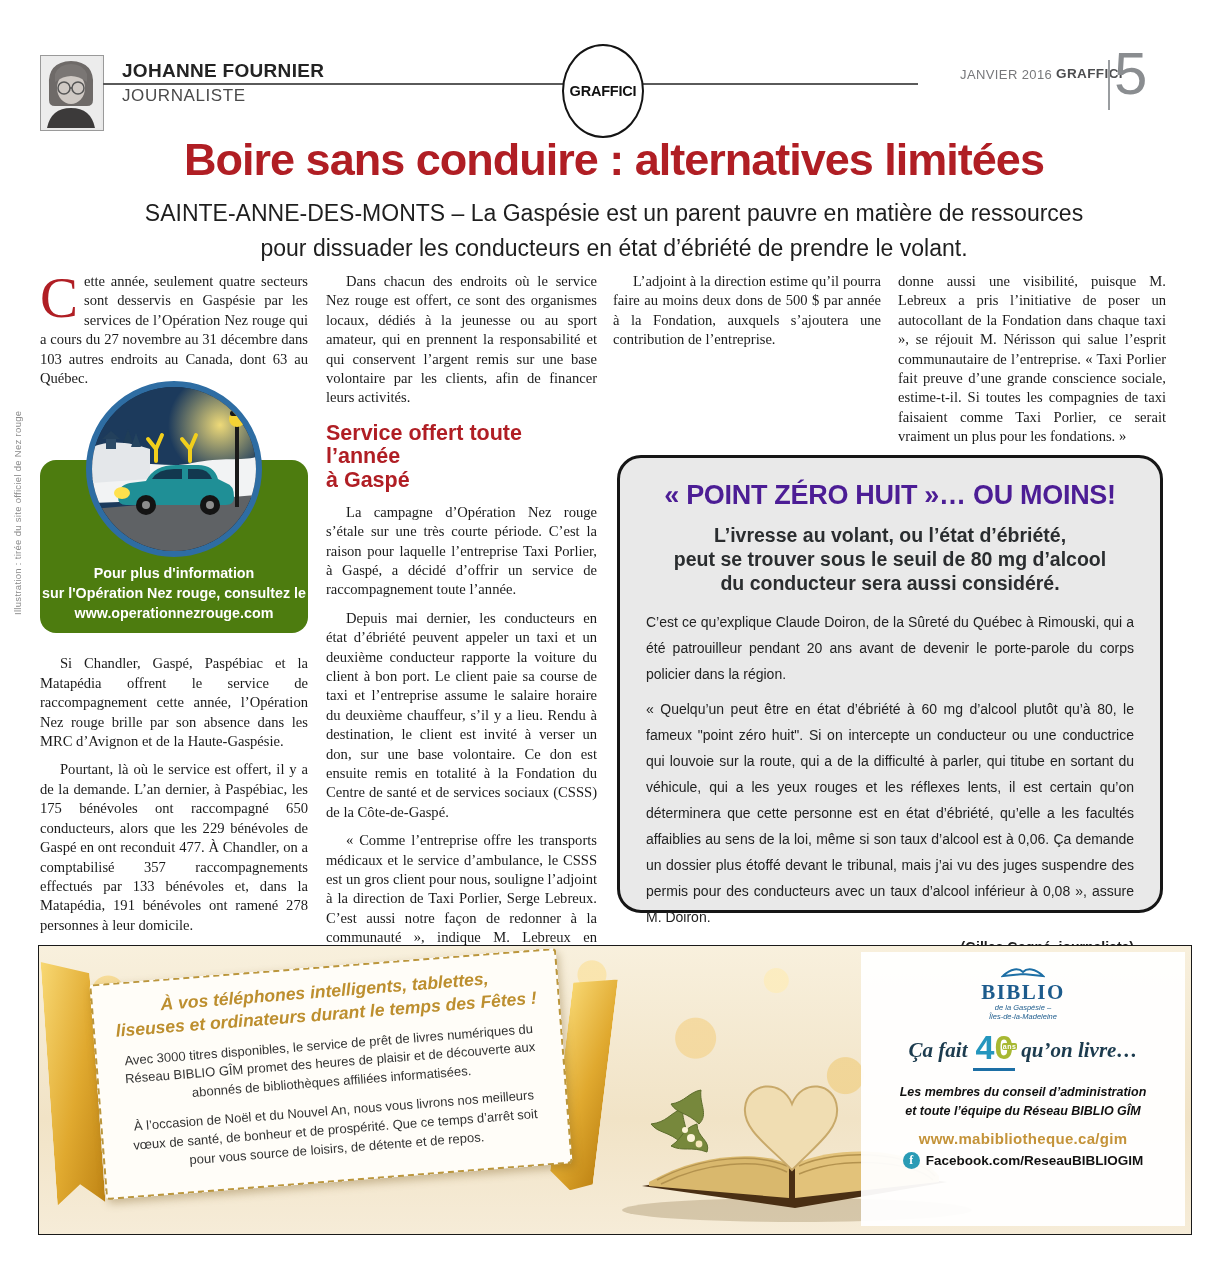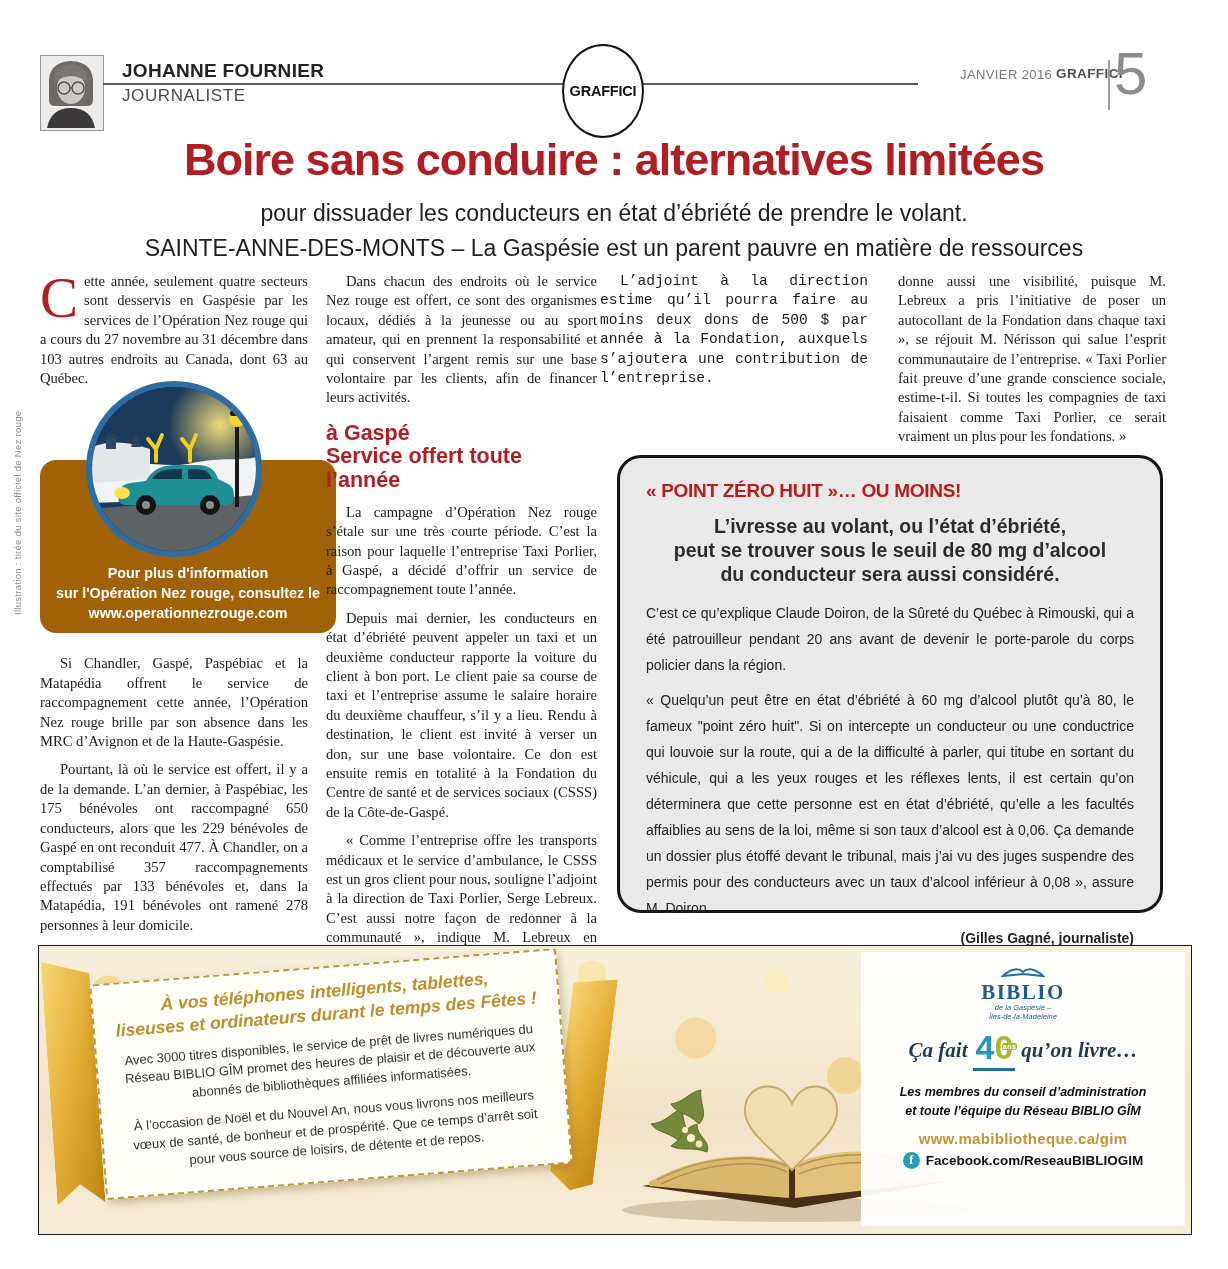--- a/index.html
+++ b/index.html
@@ -26,40 +26,40 @@
         font-size:23px;line-height:1.5;color:#1e1e1e;}
   .lede span{display:block;}
 
   
   .col{position:absolute;top:272px;font-family:"Liberation Serif",serif;font-size:14.6px;
        line-height:19.4px;text-align:justify;color:#1b1b1b;}
   .col p{margin:0 0 9px 0;text-indent:20px;}
   .col p.noindent{text-indent:0;}
   .c1{left:40px;width:268px;}
   .c2{left:326px;width:271px;}
-  .c3{left:600px;width:268px;font-family:Liberation Mono, monospace;}
+  .c3{left:613px;width:268px;}
   .c4{left:898px;width:268px;}
   .dropcap::first-letter{float:left;font-size:57px;line-height:.82;padding:3px 6px 0 0;color:#b01e24;font-weight:400;}
   .spacer-illu{height:257px;}
   .subhead{font-family:"Liberation Sans",sans-serif;font-size:21.5px;font-weight:700;color:#b01e24;
            line-height:1.1;text-align:left;margin:14px 0 10px 0;}
 
   
   .vcaption{position:absolute;left:12px;top:388px;height:250px;writing-mode:vertical-rl;transform:rotate(180deg);
             font-size:9.5px;color:#8a8a8a;letter-spacing:.3px;text-align:center;}
-  .nr-box{position:absolute;left:40px;top:460px;width:268px;height:173px;background:#a16207;border-radius:16px;padding-left:28px;}
+  .nr-box{position:absolute;left:40px;top:460px;width:268px;height:173px;background:#4d7c0f;border-radius:16px;}
   .nr-text{position:absolute;left:0;bottom:10px;width:100%;text-align:center;color:#fff;
            font-size:14.3px;font-weight:700;line-height:1.4;}
   .nr-circle{position:absolute;left:86px;top:381px;width:164px;height:164px;border:6px solid #2e6da3;
              border-radius:50%;overflow:hidden;background:#16324f;z-index:2;}
 
   
   .sbox{position:absolute;left:617px;top:455px;width:546px;height:458px;background:#e9e9e9;
         border:3px solid #161616;border-radius:24px;box-sizing:border-box;padding:20px 26px;}
-  .sbox-title{font-size:19px;font-weight:700;letter-spacing:-.3px;color:#b91c1c;margin:2px 0 12px 0;}
+  .sbox-title{text-align:center;font-size:27px;font-weight:700;letter-spacing:-.3px;color:#4c1d95;margin:2px 0 12px 0;}
   .sbox-lead{text-align:center;font-size:19.5px;font-weight:700;color:#2a2d2f;line-height:24px;margin-bottom:14px;}
   .sbox p.body{font-size:14px;line-height:26px;color:#222;text-align:justify;margin:0 0 9px 0;}
   .sbox-credit{text-align:right;font-size:14px;font-weight:700;color:#222;margin-top:2px;}
 
   
   .ad{position:absolute;left:38px;top:945px;width:1152px;height:288px;border:1px solid #1a1a1a;overflow:hidden;
       background:
         radial-gradient(circle at 6% 16%, rgba(246,216,140,.85) 0 16px, rgba(246,216,140,0) 17px),
         radial-gradient(circle at 14% 70%, rgba(240,205,130,.7) 0 22px, rgba(240,205,130,0) 23px),
         radial-gradient(circle at 48% 10%, rgba(250,228,170,.9) 0 14px, rgba(250,228,170,0) 15px),
@@ -119,22 +119,22 @@
   <div class="byline-role">JOURNALISTE</div>
   <div class="header-rule"></div>
   <div class="dossier">GRAFFICI</div>
   <div class="issue">JANVIER 2016</div>
   <div class="brand">GRAFFICI</div>
   <div class="pagebar"></div>
   <div class="pagenum">5</div>
 
   <h1 class="title" style="margin:0;">Boire sans conduire : alternatives limitées</h1>
   <div class="lede">
+    <span>SAINTE-ANNE-DES-MONTS – La Gaspésie est un parent pauvre en matière de ressources</span>
     <span>pour dissuader les conducteurs en état d’ébriété de prendre le volant.</span>
-    <span>SAINTE-ANNE-DES-MONTS – La Gaspésie est un parent pauvre en matière de ressources</span>
   </div>
 
   <div class="col c1">
     <p class="dropcap noindent">Cette année, seulement quatre secteurs sont desservis en Gaspésie par les services de l’Opération Nez rouge qui a cours du 27 novembre au 31 décembre dans 103 autres endroits au Canada, dont 63 au Québec.</p>
     <div class="spacer-illu"></div>
     <p>Si Chandler, Gaspé, Paspébiac et la Matapédia offrent le service de raccompagnement cette année, l’Opération Nez rouge brille par son absence dans les MRC d’Avignon et de la Haute-Gaspésie.</p>
     <p>Pourtant, là où le service est offert, il y a de la demande. L’an dernier, à Paspébiac, les 175 bénévoles ont raccompagné 650 conducteurs, alors que les 229 bénévoles de Gaspé en ont reconduit 477. À Chandler, on a comptabilisé 357 raccompagnements effectués par 133 bénévoles et, dans la Matapédia, 191 bénévoles ont ramené 278 personnes à leur domicile.</p>
   </div>
 
   <div class="vcaption">Illustration : tirée du site officiel de Nez rouge</div>
@@ -176,22 +176,22 @@
         <circle cx="28" cy="32" r="4" fill="#8d8d8d"></circle>
         <circle cx="92" cy="32" r="10" fill="#141414"></circle>
         <circle cx="92" cy="32" r="4" fill="#8d8d8d"></circle>
       </g>
     </svg>
   </div>
 
   <div class="col c2">
     <p class="noindent" style="text-indent:20px;">Dans chacun des endroits où le service Nez rouge est offert, ce sont des organismes locaux, dédiés à la jeunesse ou au sport amateur, qui en prennent la responsabilité et qui conservent l’argent remis sur une base volontaire par les clients, afin de financer leurs activités.</p>
     <div class="subhead">
+      <span style="display:block;">Service offert toute l’année</span>
       <span style="display:block;">à Gaspé</span>
-      <span style="display:block;">Service offert toute l’année</span>
     </div>
     <p>La campagne d’Opération Nez rouge s’étale sur une très courte période. C’est la raison pour laquelle l’entreprise Taxi Porlier, à Gaspé, a décidé d’offrir un service de raccompagnement toute l’année.</p>
     <p>Depuis mai dernier, les conducteurs en état d’ébriété peuvent appeler un taxi et un deuxième conducteur rapporte la voiture du client à bon port. Le client paie sa course de taxi et l’entreprise assume le salaire horaire du deuxième chauffeur, s’il y a lieu. Rendu à destination, le client est invité à verser un don, sur une base volontaire. Ce don est ensuite remis en totalité à la Fondation du Centre de santé et de services sociaux (CSSS) de la Côte-de-Gaspé.</p>
     <p>« Comme l’entreprise offre les transports médicaux et le service d’ambulance, le CSSS est un gros client pour nous, souligne l’adjoint à la direction de Taxi Porlier, Serge Lebreux. C’est aussi notre façon de redonner à la communauté », indique M. Lebreux en précisant que quelques-uns de ses employés agissent bénévolement, à l’occasion, comme deuxième conducteur.</p>
   </div>
 
   <div class="col c3">
     <p>L’adjoint à la direction estime qu’il pourra faire au moins deux dons de 500 $ par année à la Fondation, auxquels s’ajoutera une contribution de l’entreprise.</p>
   </div>
 

